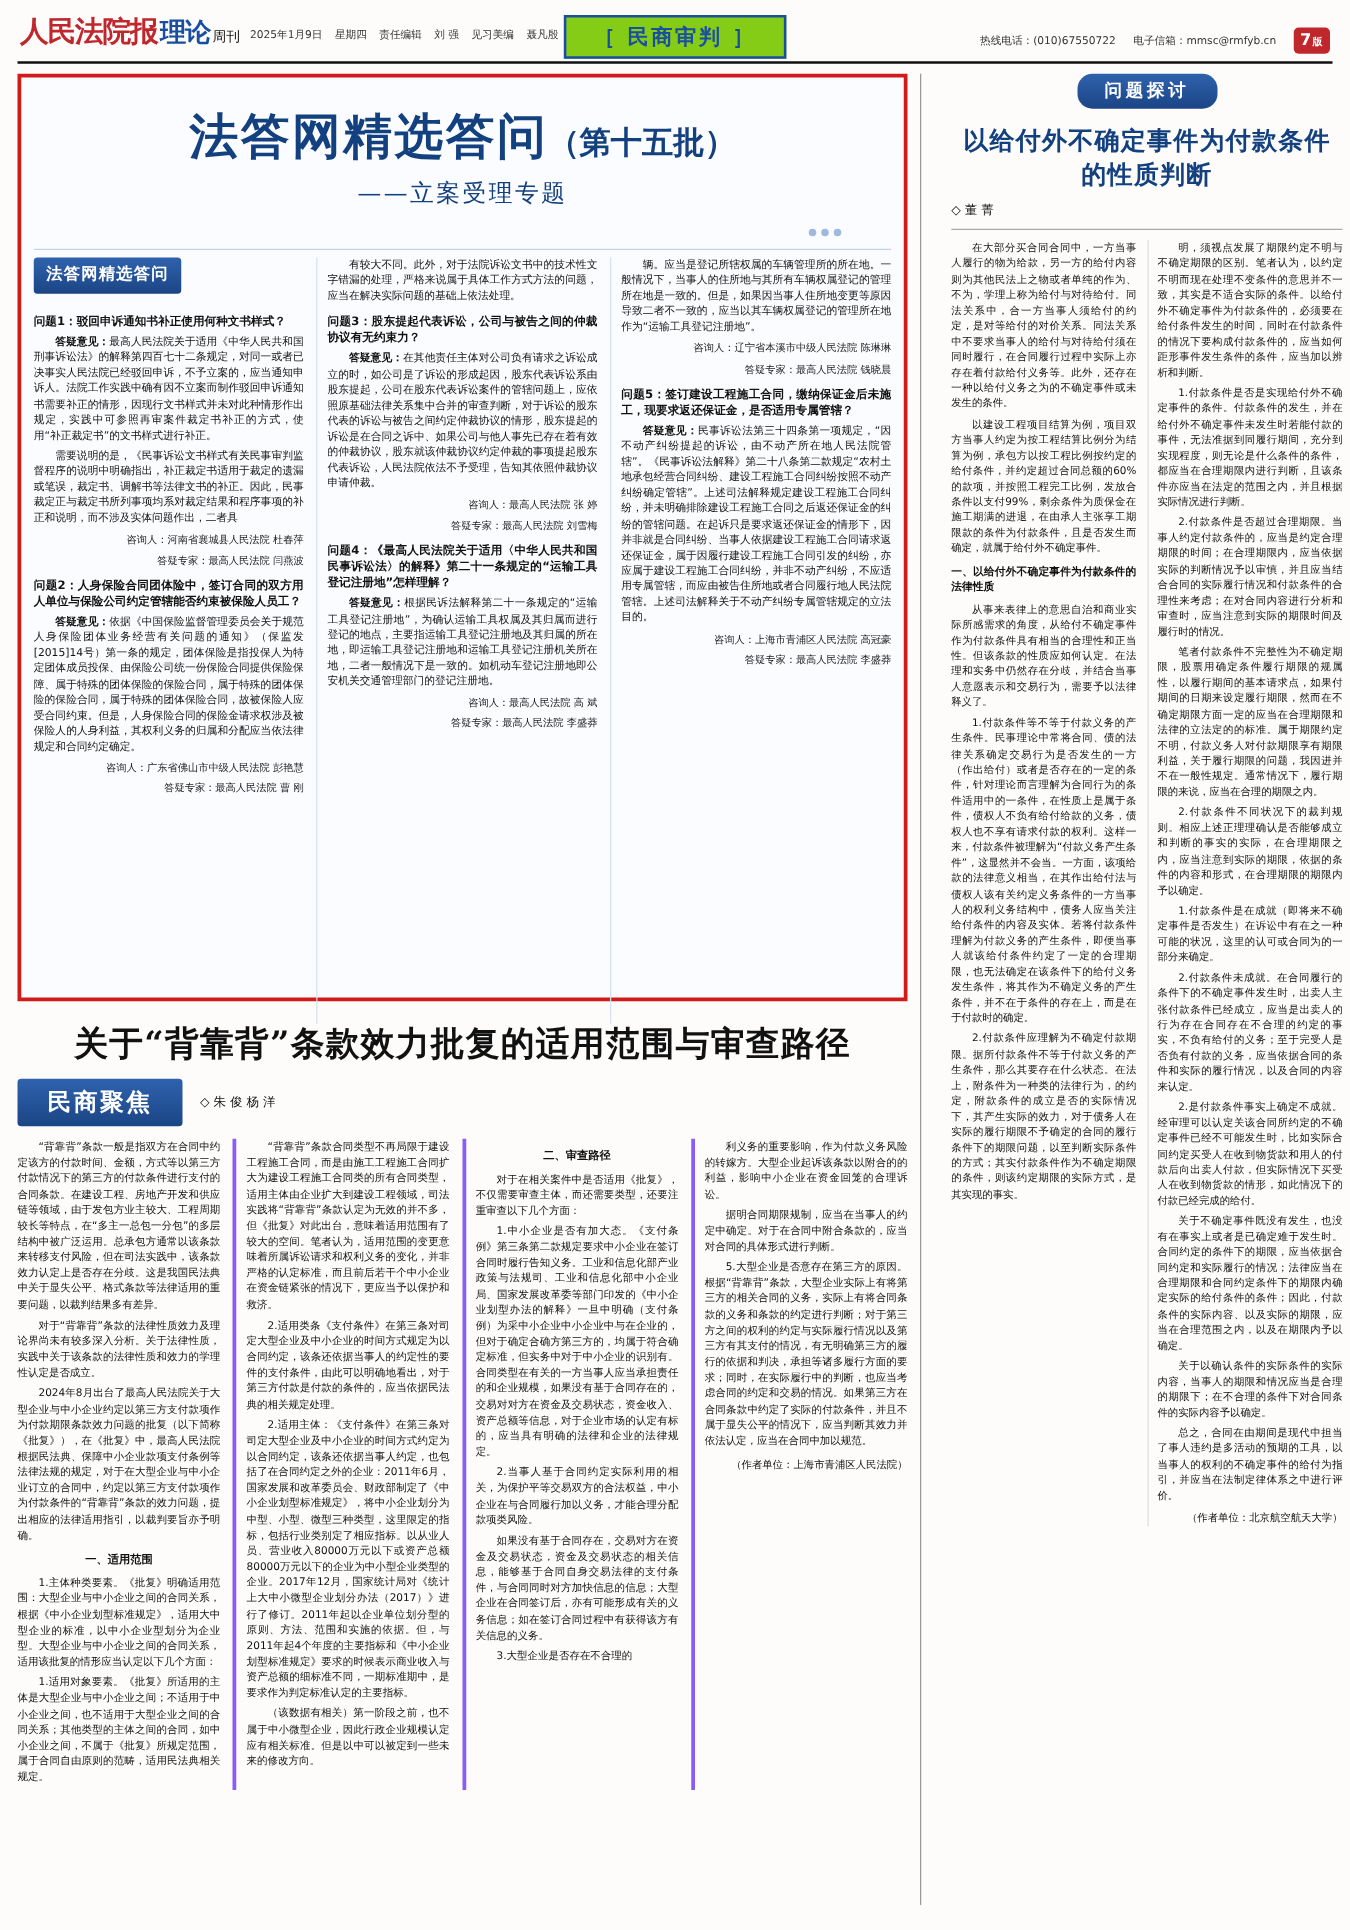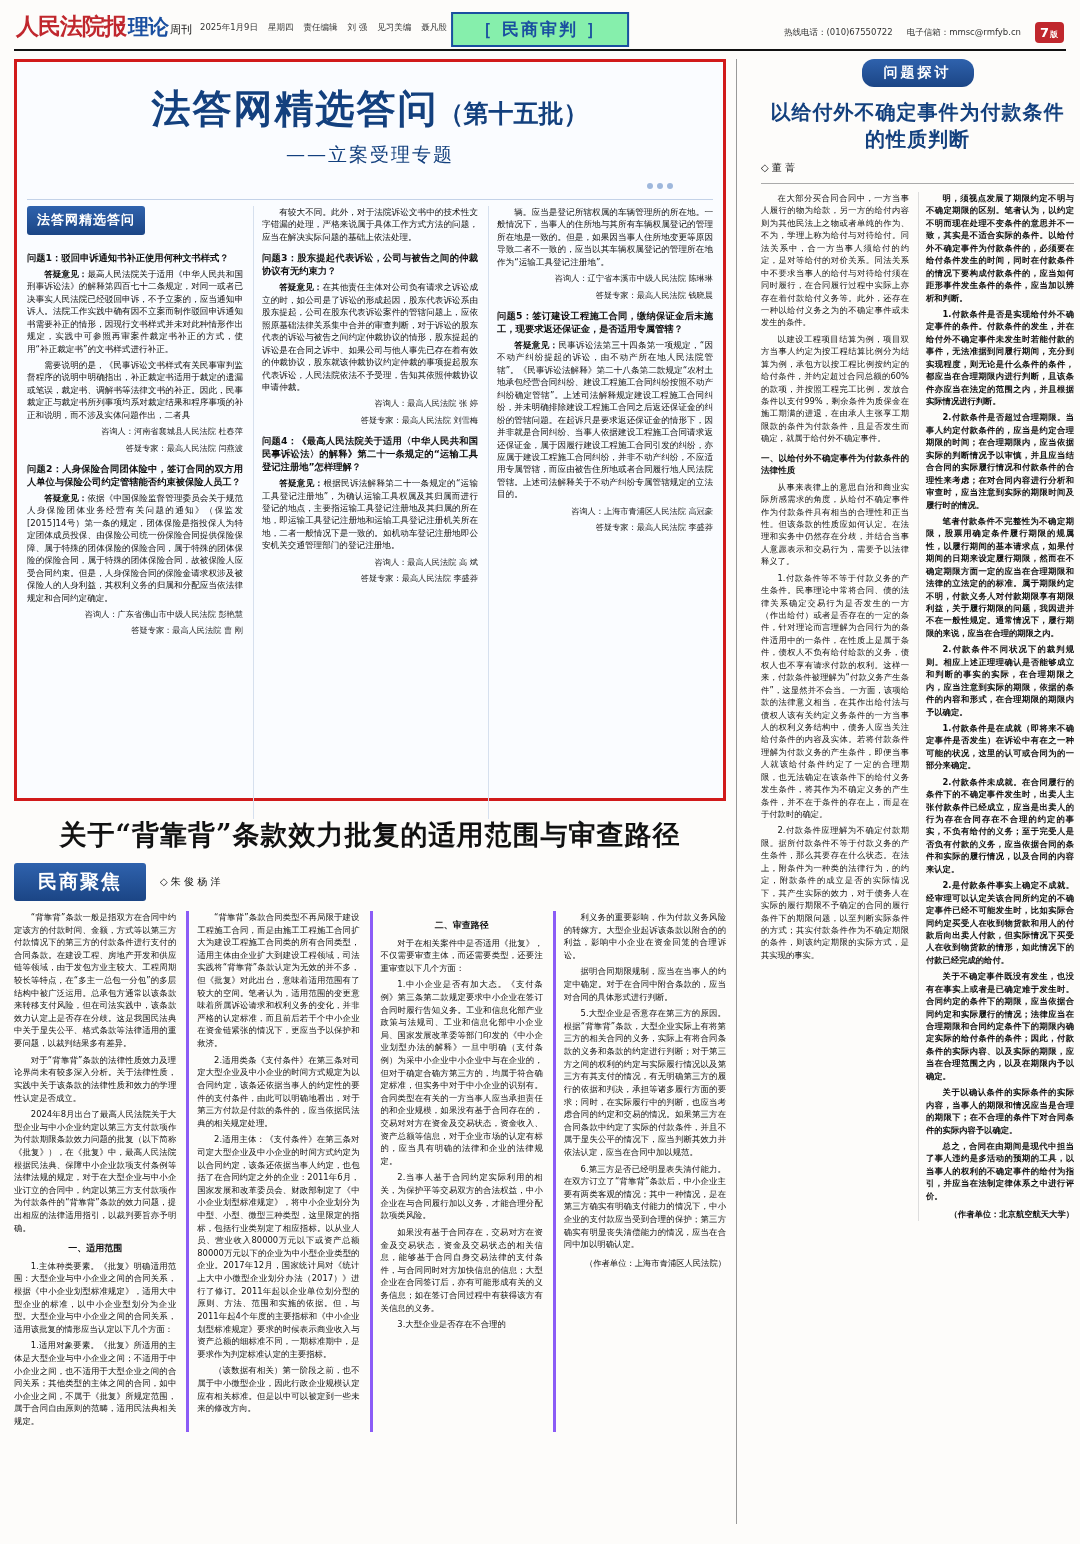--- a/index.html
+++ b/index.html
@@ -39,21 +39,21 @@
     font-size:8.5px; color:#333; display:flex; gap:10px; align-items:center;
     padding-top:8px; white-space:nowrap;
   }
   .mast-center {
     position:absolute; left:50%; transform:translateX(-50%); top:2px;
   }
   .section-box {
     border:2px solid #1a4fa0; color:#1a4fa0; padding:4px 22px;
     font-family:"DejaVu Serif","Liberation Serif",serif;
     font-weight:700; font-size:17px; letter-spacing:2px;
-    background:#86efac;
+    background:#84cc16;
   }
   .mast-right {
     margin-left:auto; display:flex; align-items:center; gap:14px;
     font-size:8.5px; color:#333; padding-top:8px; white-space:nowrap;
   }
   .page-num {
     background:#c0272d; color:#fff; font-weight:700; font-size:13px;
     border-radius:4px; padding:3px 6px 3px 5px; display:flex; align-items:baseline; gap:1px;
   }
   .page-num .pn-s { font-size:8px; }
@@ -131,21 +131,21 @@
     font-size:14px; font-weight:700; padding:5px 22px; border-radius:12px; letter-spacing:3px;
   }
   .rc-title {
     font-family:"DejaVu Serif","Liberation Serif",serif;
     font-size:20px; font-weight:700; text-align:center; color:#13407e;
     margin:12px 0 8px; line-height:1.35; letter-spacing:1px;
   }
   .rc-author { text-align:left; font-size:10px; margin-bottom:8px;}
   .rc-cols { display:flex; gap:9px; }
   .rcol { flex:1; font-size:8.3px; line-height:1.5; text-align:justify; }
-  .rcol + .rcol { border-left:1px solid #ddd; padding-left:7px;font-weight:bold; }
+  .rcol + .rcol { border-left:1px solid #ddd; padding-left:7px; }
   .rc-h { font-weight:700; margin:7px 0 4px; font-size:8.6px; line-height:1.45;}
   .rc-foot { text-align:right; font-size:8.3px; margin-top:6px;}
   hr.sep { border:0; border-top:1px solid #aaa; margin:8px 0; }
 </style>
 </head>
 <body>
 
 <div class="page">
 
   <div class="masthead">
@@ -250,21 +250,20 @@
             <p>对于在相关案件中是否适用《批复》，不仅需要审查主体，而还需要类型，还要注重审查以下几个方面：</p>
             <p>1.中小企业是否有加大态。《支付条例》第三条第二款规定要求中小企业在签订合同时履行告知义务。工业和信息化部产业政策与法规司、工业和信息化部中小企业局、国家发展改革委等部门印发的《中小企业划型办法的解释》一旦中明确（支付条例）为采中小企业中小企业中与在企业的，但对于确定合确方第三方的，均属于符合确定标准，但实务中对于中小企业的识别有。合同类型在有关的一方当事人应当承担责任的和企业规模，如果没有基于合同存在的，交易对对方在资金及交易状态，资金收入、资产总额等信息，对于企业市场的认定有标的，应当具有明确的法律和企业的法律规定。</p>
             <p>2.当事人基于合同约定实际利用的相关，为保护平等交易双方的合法权益，中小企业在与合同履行加以义务，才能合理分配款项类风险。</p>
             <p>如果没有基于合同存在，交易对方在资金及交易状态，资金及交易状态的相关信息，能够基于合同自身交易法律的支付条件，与合同同时对方加快信息的信息；大型企业在合同签订后，亦有可能形成有关的义务信息；如在签订合同过程中有获得该方有关信息的义务。</p>
             <p>3.大型企业是否存在不合理的</p>
           </div>
           <div class="a2col">
             <p>利义务的重要影响，作为付款义务风险的转嫁方。大型企业起诉该条款以附合的的利益，影响中小企业在资金回笼的合理诉讼。</p>
             <p>据明合同期限规制，应当在当事人的约定中确定。对于在合同中附合条款的，应当对合同的具体形式进行判断。</p>
             <p>5.大型企业是否意存在第三方的原因。根据“背靠背”条款，大型企业实际上有将第三方的相关合同的义务，实际上有将合同条款的义务和条款的约定进行判断；对于第三方之间的权利的约定与实际履行情况以及第三方有其支付的情况，有无明确第三方的履行的依据和判决，承担等诸多履行方面的要求；同时，在实际履行中的判断，也应当考虑合同的约定和交易的情况。如果第三方在合同条款中约定了实际的付款条件，并且不属于显失公平的情况下，应当判断其效力并依法认定，应当在合同中加以规范。</p>
-            <p>6.第三方是否已经明显表失清付能力。在双方订立了“背靠背”条款后，中小企业主要有两类客观的情况；其中一种情况，是在第三方确实有明确支付能力的情况下，中小企业的支付款应当受到合理的保护；第三方确实有明显丧失清偿能力的情况，应当在合同中加以明确认定。</p>
             <div class="rc-foot">（作者单位：上海市青浦区人民法院）</div>
           </div>
         </div>
       </div>
     </div>
 
     <div class="right-col">
       <div class="rc-badge-wrap">
         <span class="rc-badge">问题探讨</span>
       </div>

